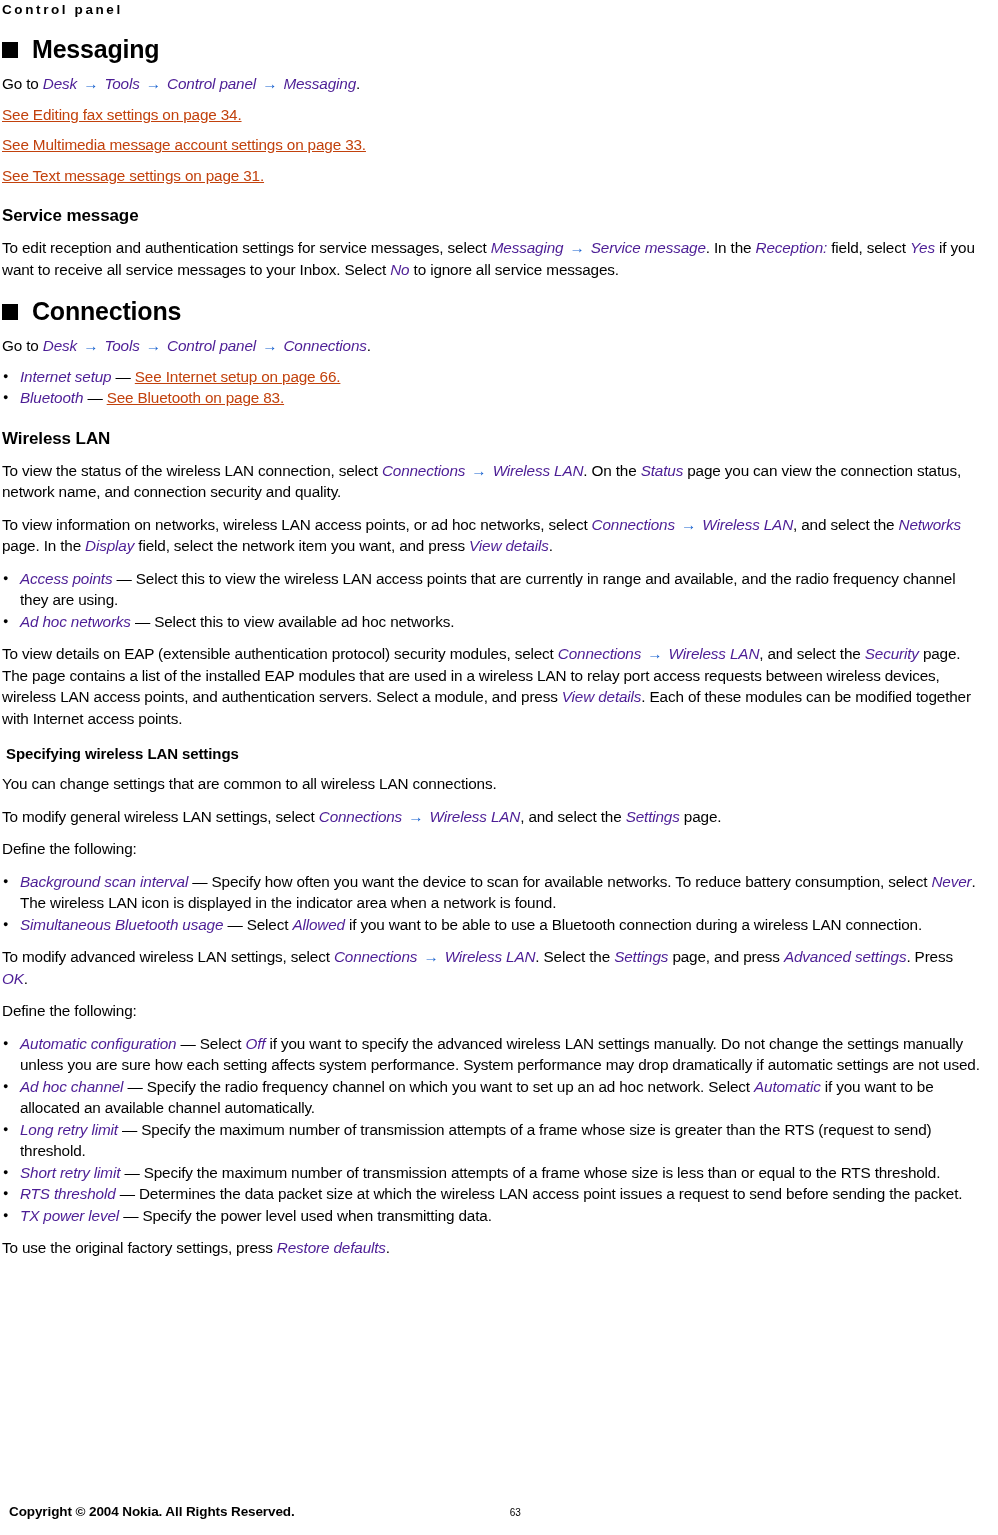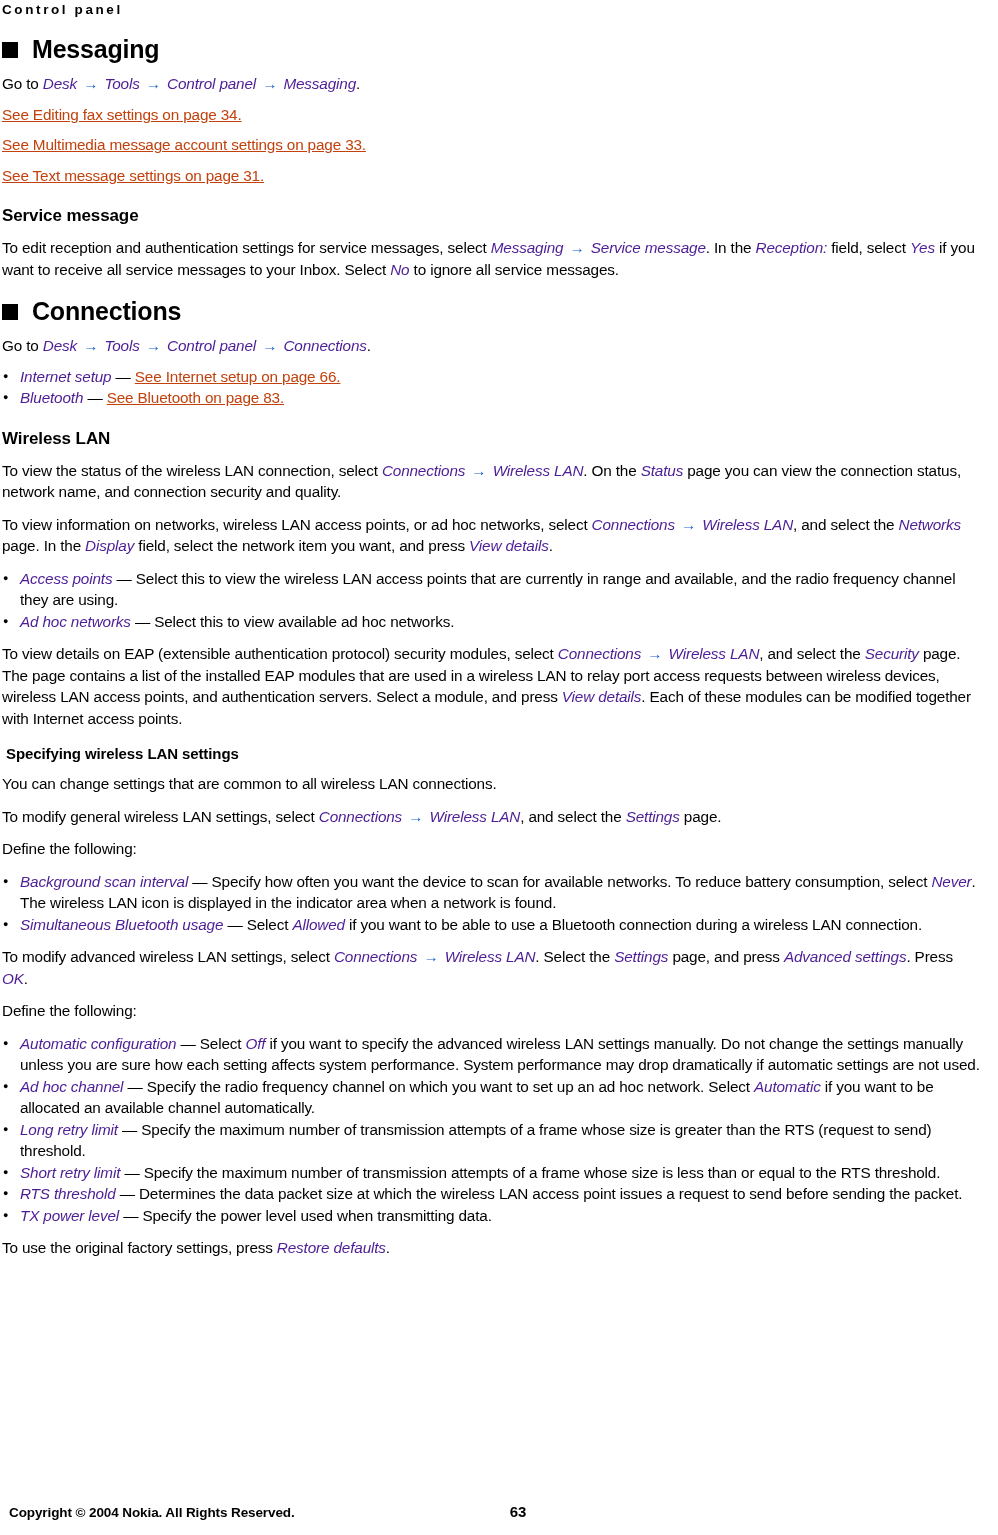--- a/index.html
+++ b/index.html
@@ -133,23 +133,23 @@
     align-items: baseline;
     font-size: 13.5px;
     line-height: 16px;
     margin-left: 7px;
   }
   .footer .copy {
     font-weight: bold;
     letter-spacing: -0.1px;
   }
   .footer .pageno {
-    font-weight: bold;
+    font-weight: normal;
     margin-left: 215px;
-    font-size: 15px;
+    font-size: 10px;
   }
 </style>
 </head>
 <body>
 
 <div class="page">
 
   <div class="running-head">Control panel</div>
 
   <div class="sec-head">

